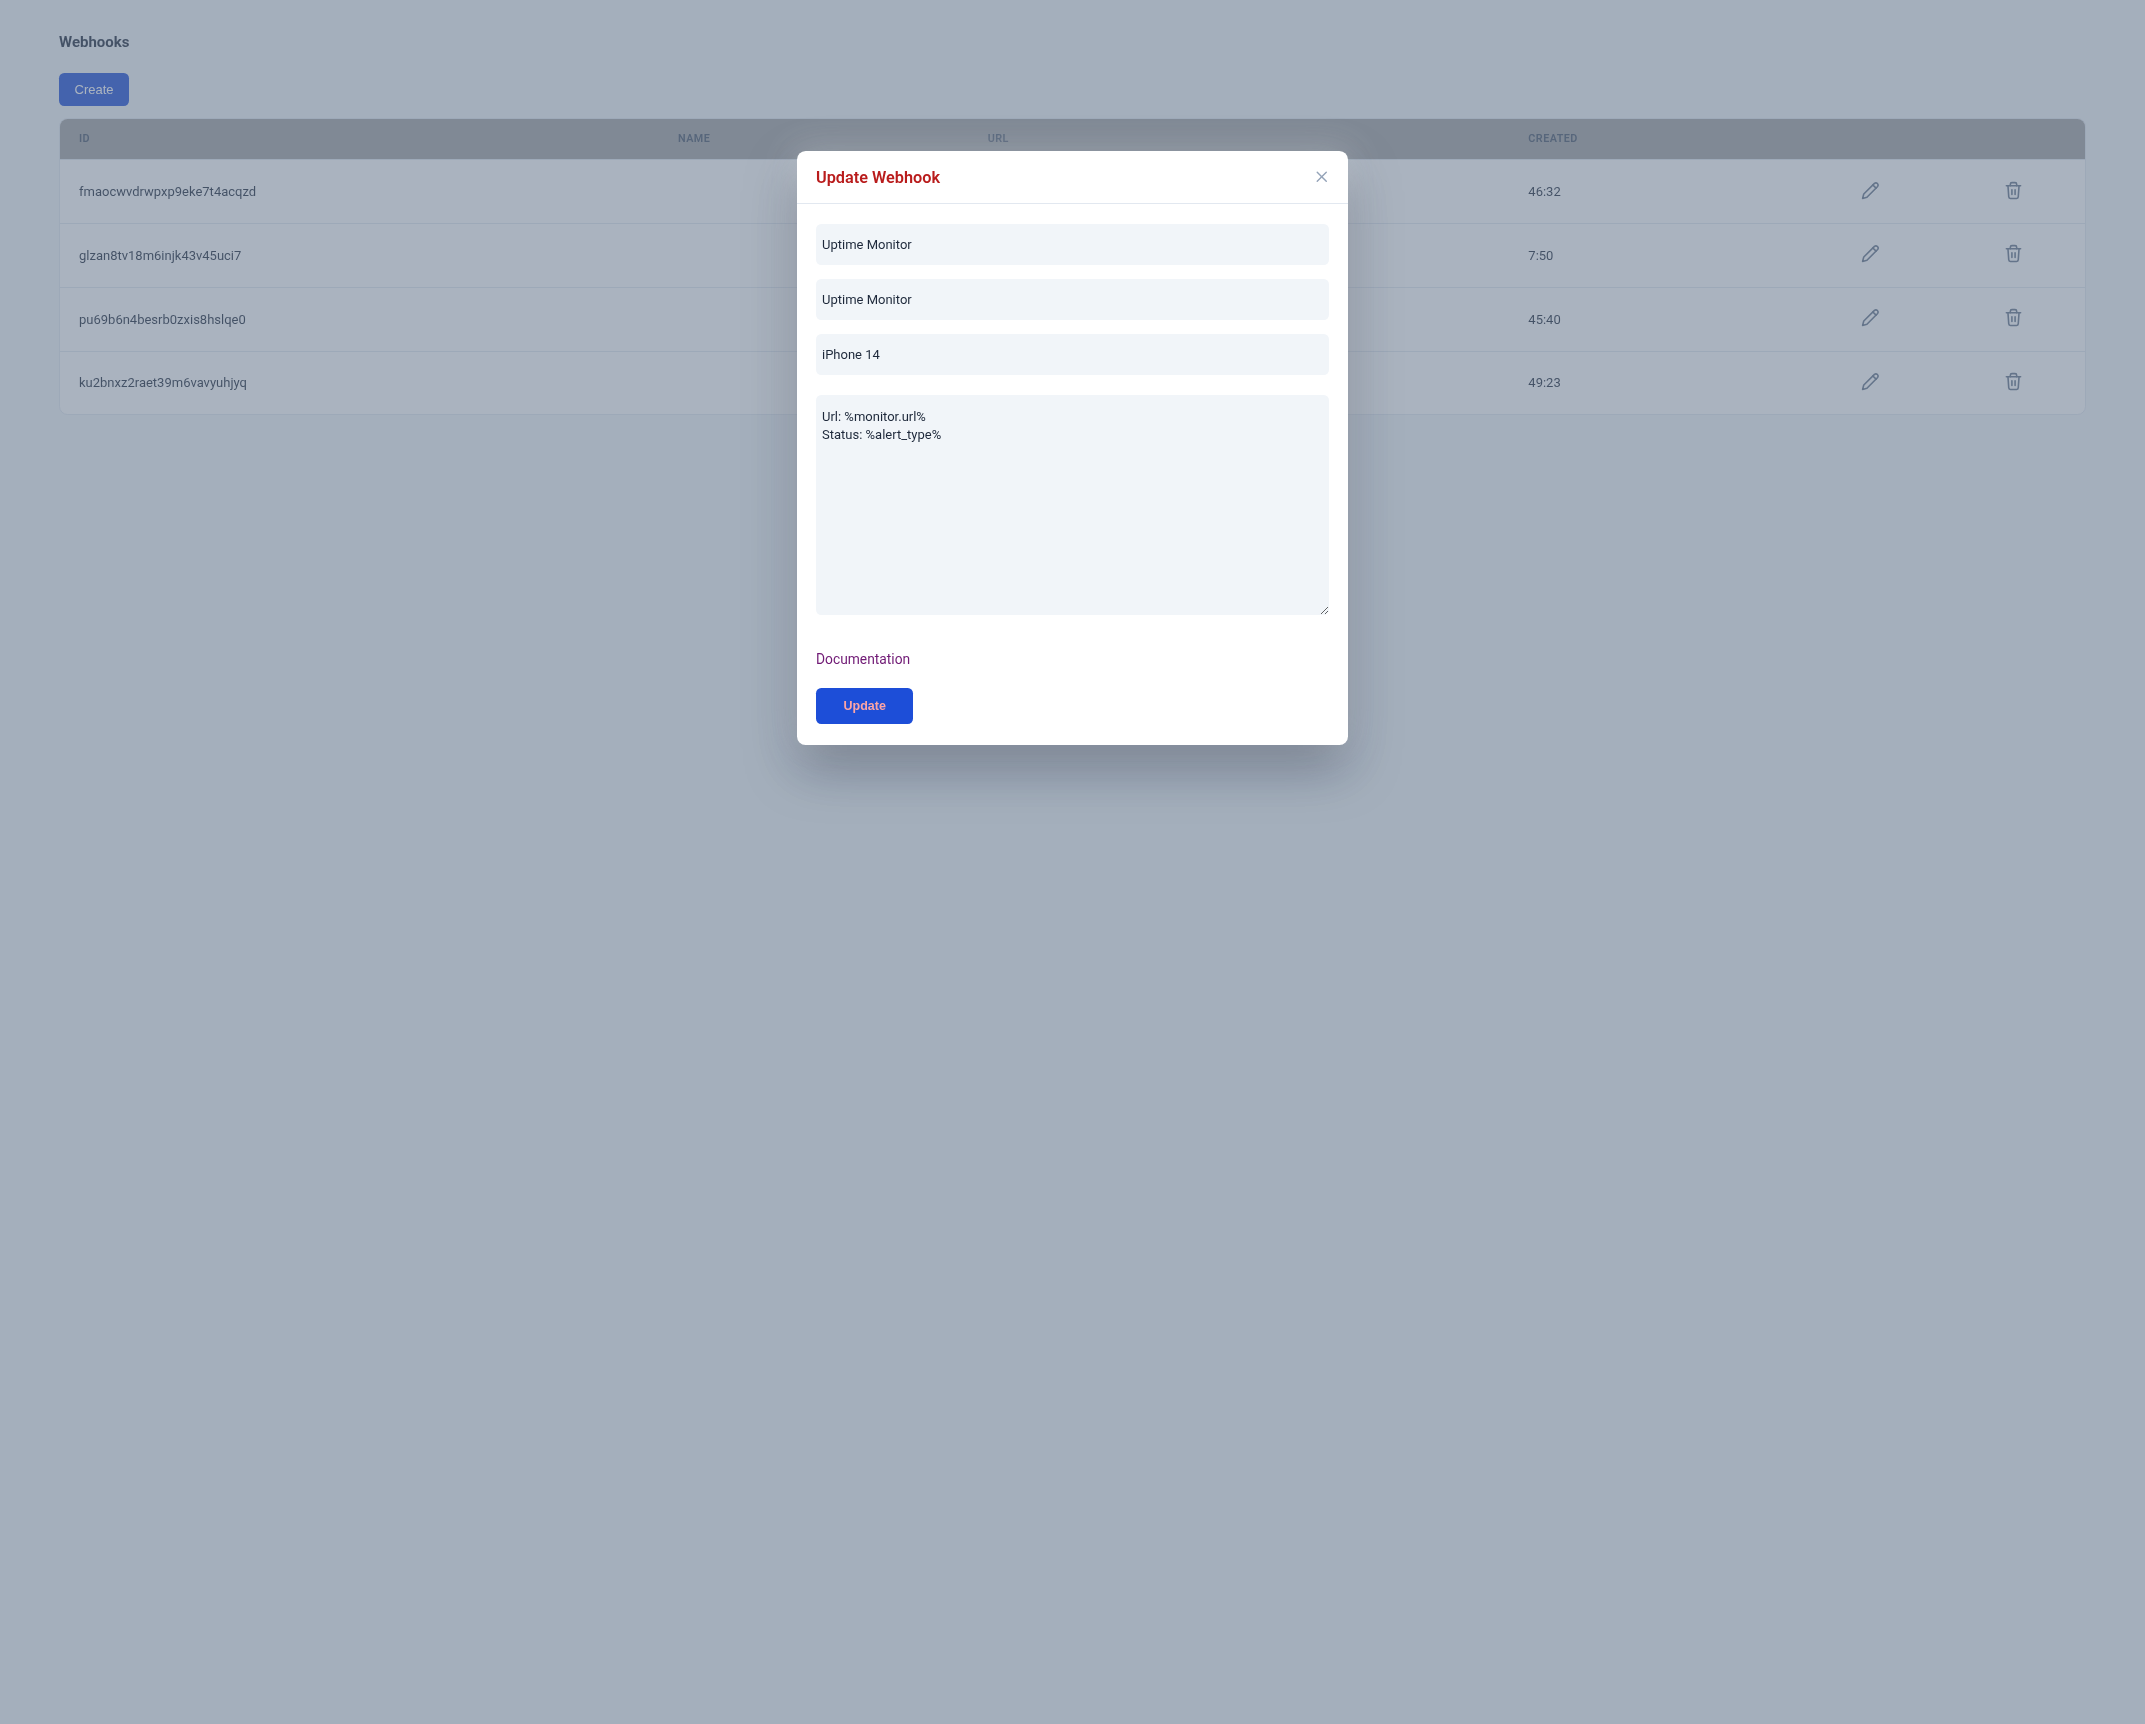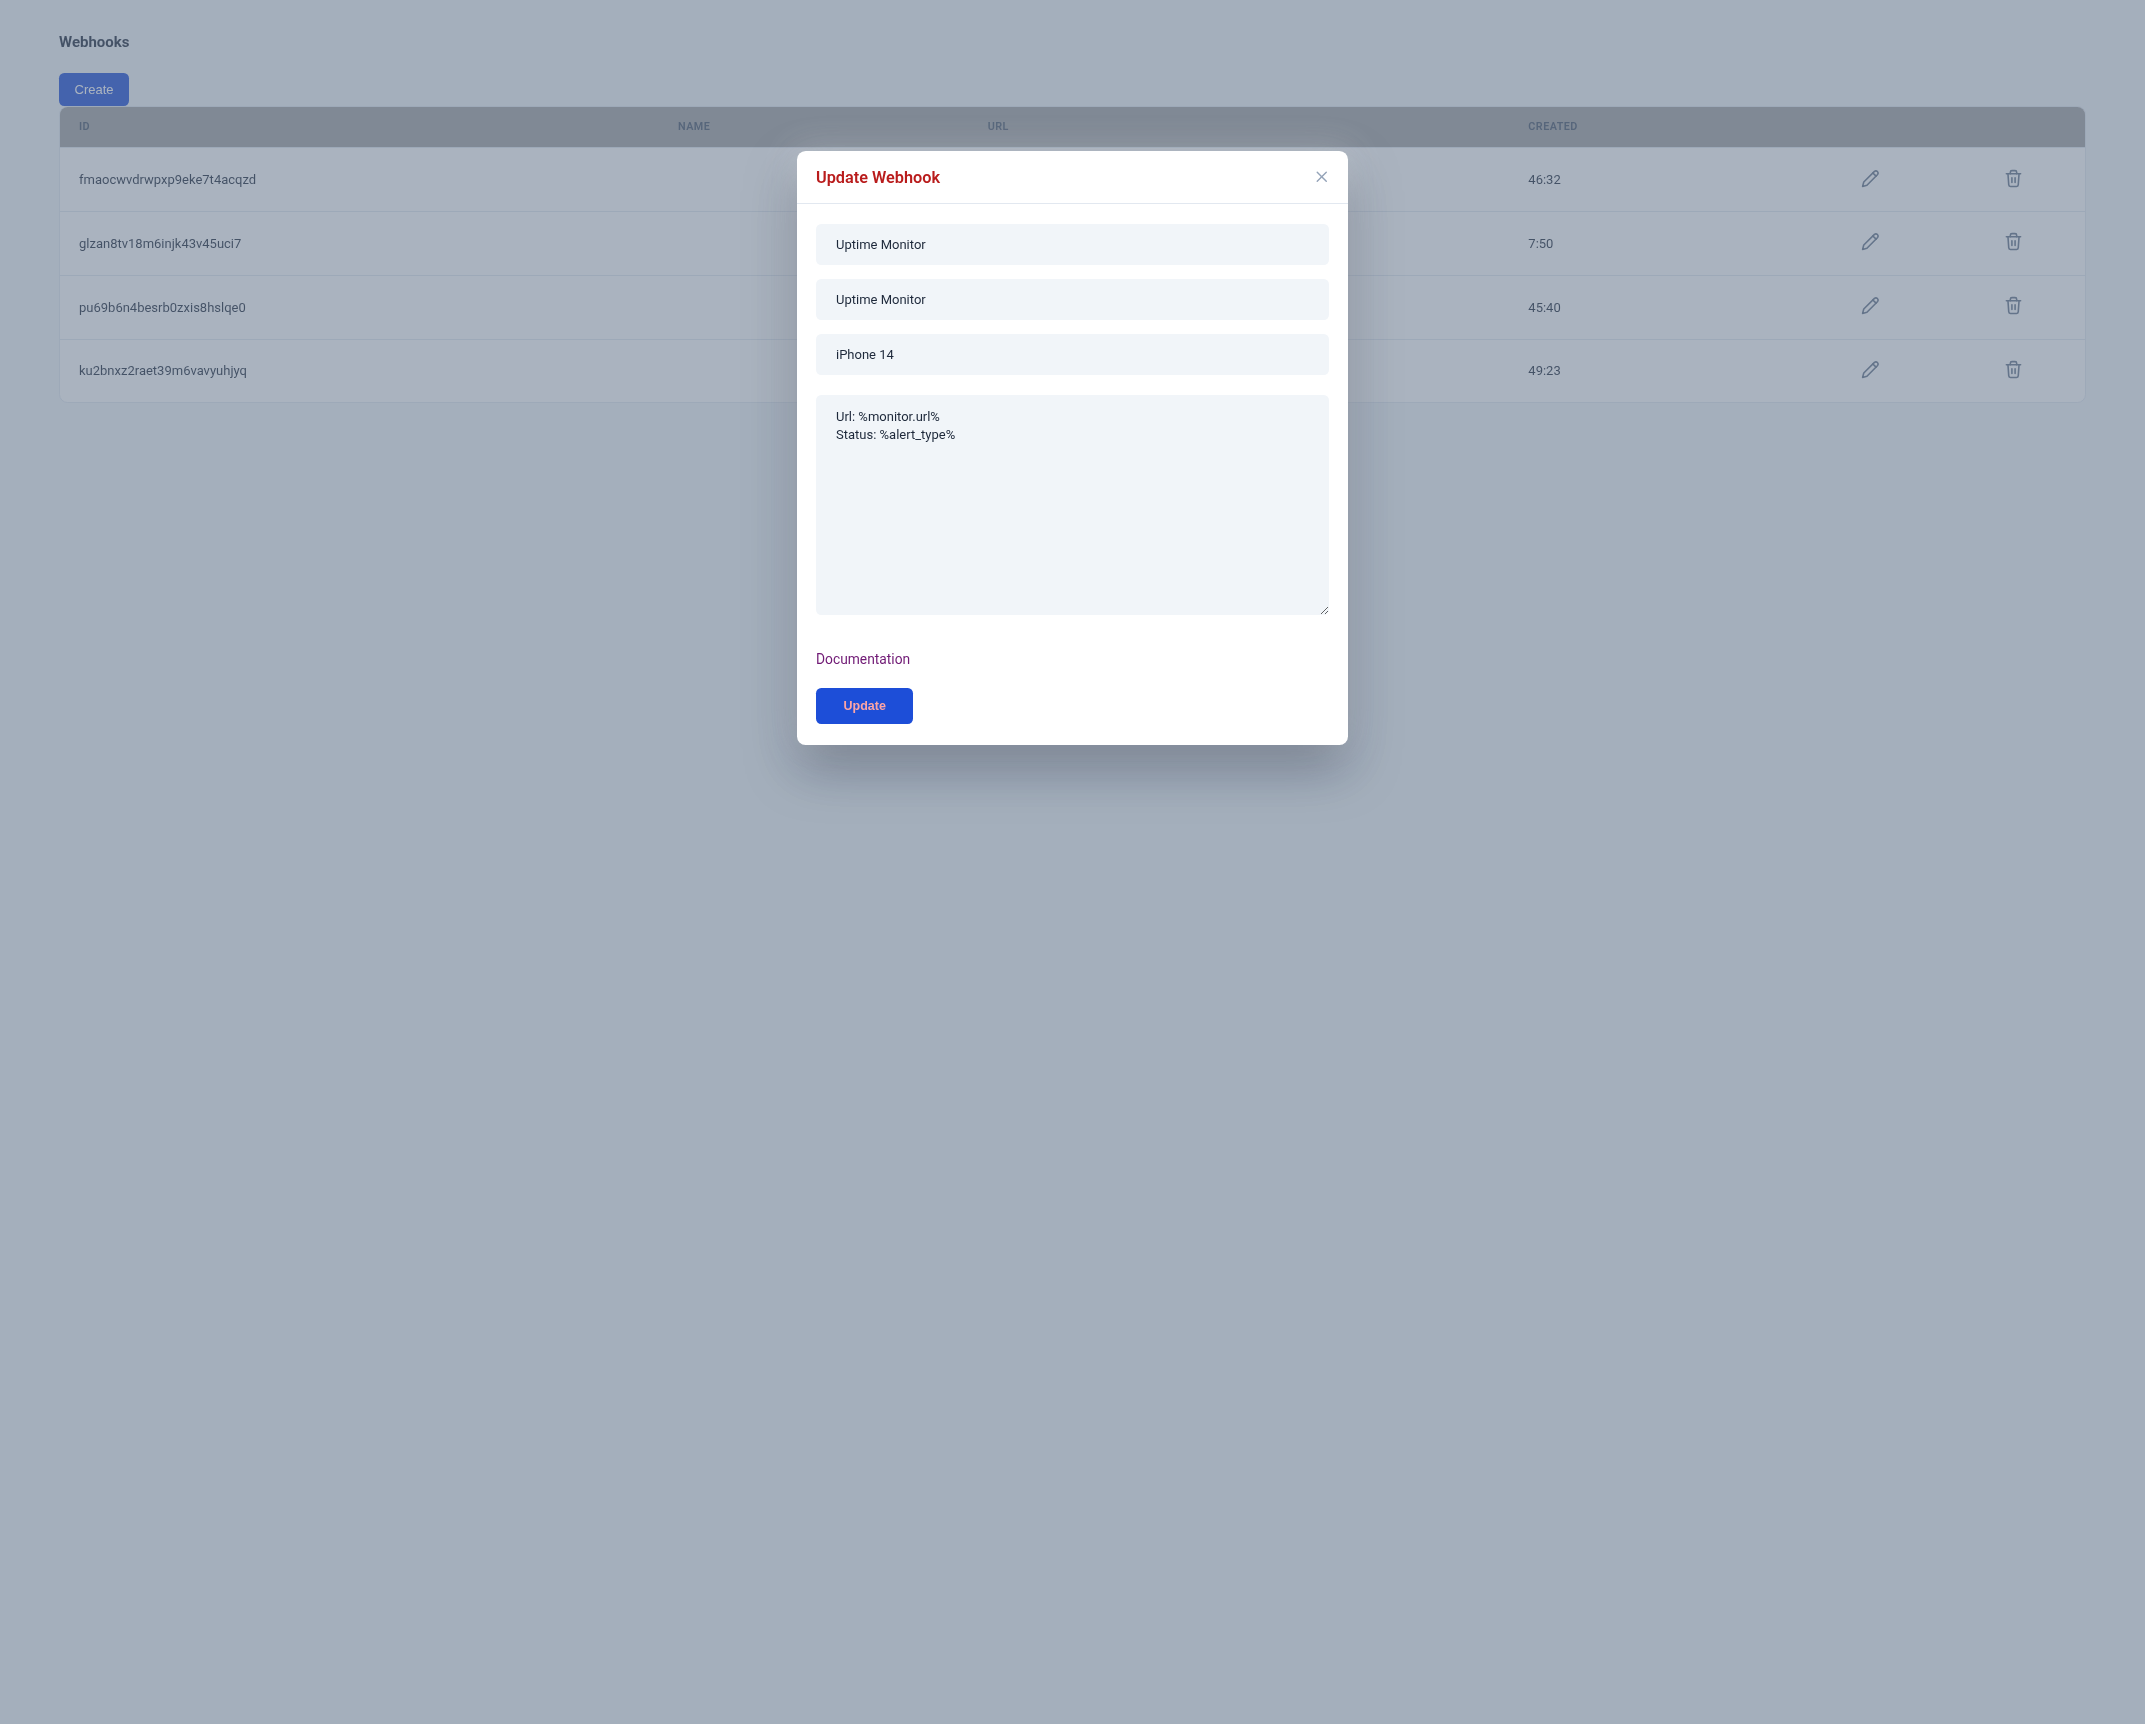--- a/index.html
+++ b/index.html
@@ -22,20 +22,21 @@
   }
   .create-btn {
     background: #1d4ed8;
     color: #fff;
     border: none;
     border-radius: 5.2px;
     padding: 8.6px 15.5px;
     font-size: 13px;
     font-weight: 500;
     cursor: pointer;
+    margin-bottom: 12px;
   }
   .table-wrap {
     background: #fff;
     border: 0.9px solid #e2e8f0;
     border-radius: 8.6px;
     overflow: hidden;
   }
   table { width: 100%; border-collapse: collapse; }
   thead tr { background: #a3a3a3; }
   th {
@@ -85,21 +86,21 @@
     border-bottom: 0.9px solid #e2e8f0;
   }
   .modal-title { font-size: 16.3px; font-weight: 600; color: #b91c1c; }
   .close-btn { background:none; border:none; cursor:pointer; color:#94a3b8; font-size:19px; line-height:1; }
   .modal-body { padding: 20.6px 19px 20.6px 19px; }
   .field {
     width: 100%;
     background: #f1f5f9;
     border: none;
     border-radius: 5.2px;
-    padding: 13px 20px;
+    padding: 13px 6px;
     font-size: 13px;
     color: #1e293b;
     margin-bottom: 13.8px;
     font-family: inherit;
   }
   textarea.field {
     margin-top: 6.9px;
     min-height: 220px;
     resize: both;
     line-height: 1.35;

